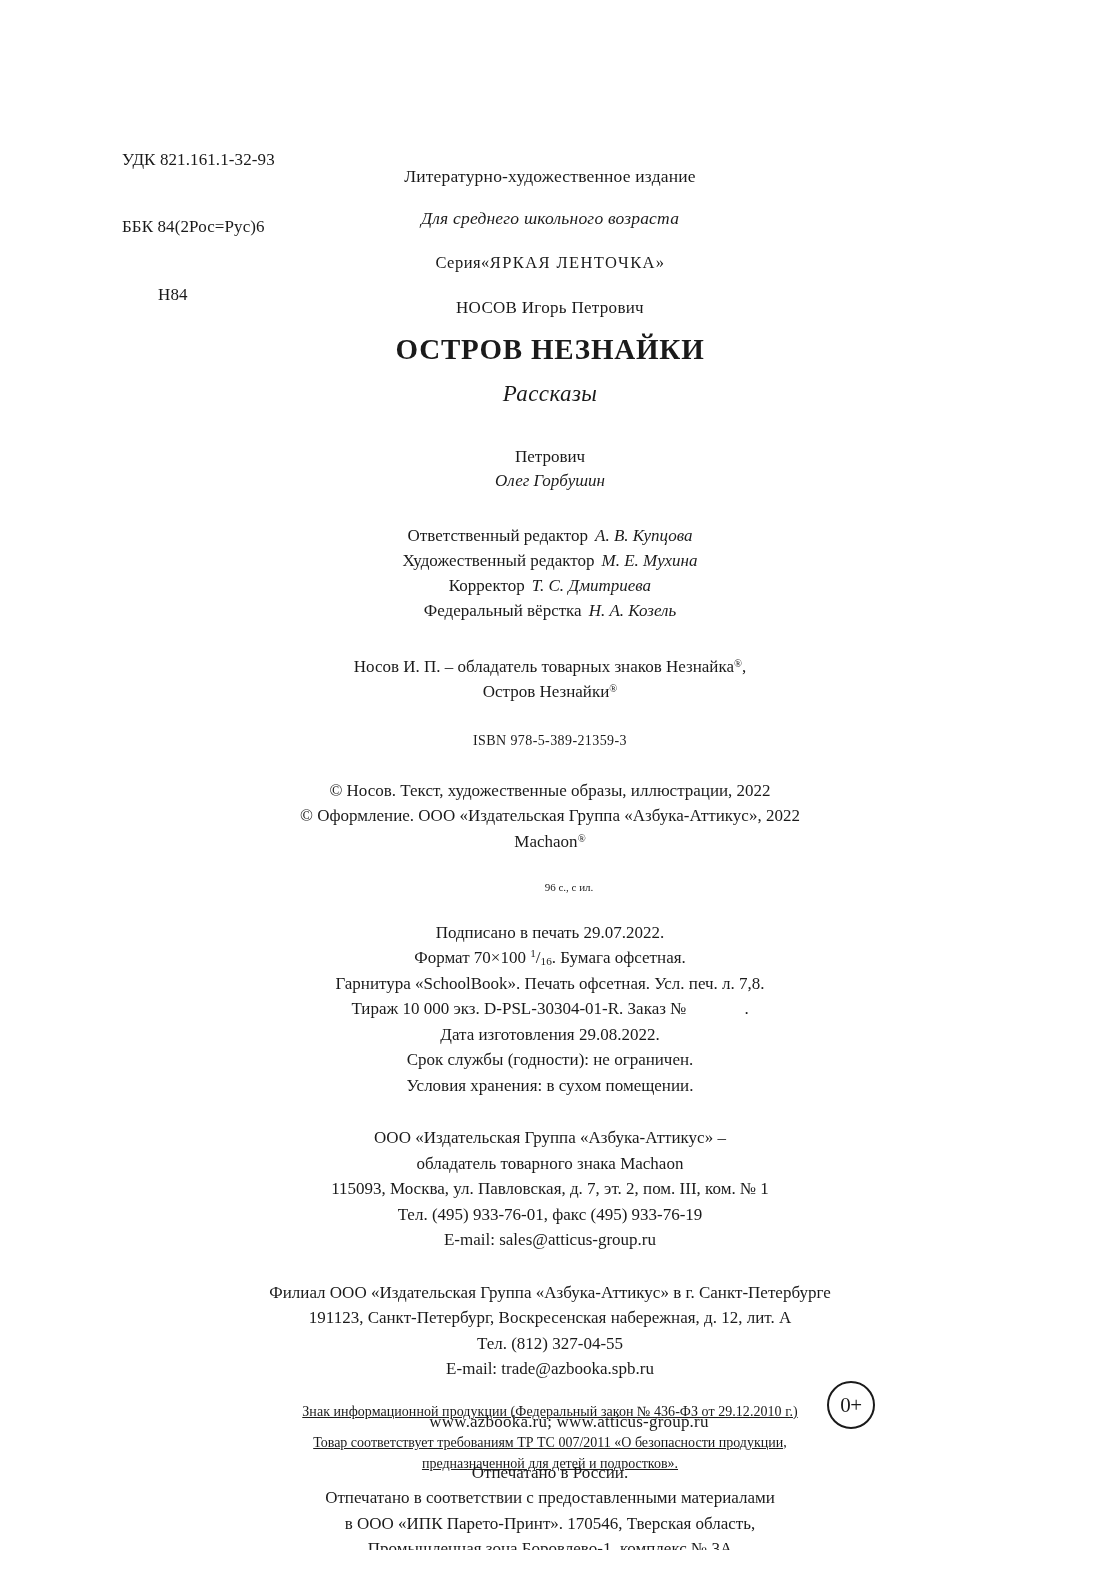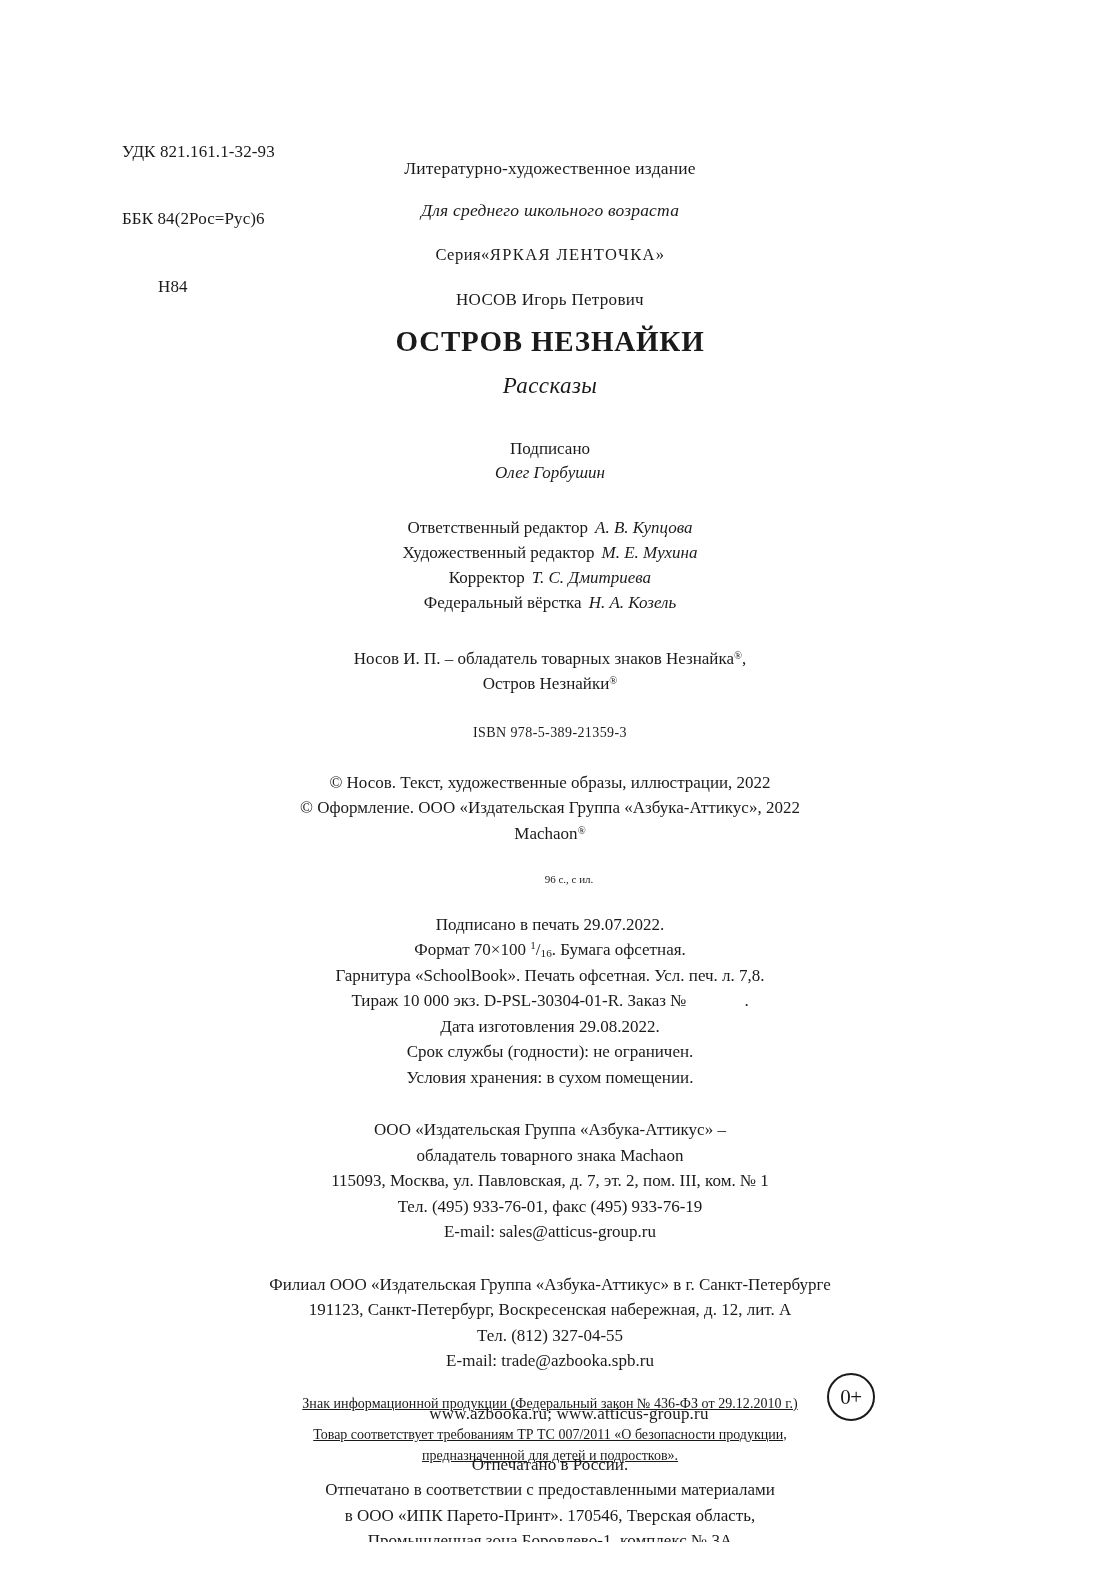--- a/index.html
+++ b/index.html
@@ -9,21 +9,21 @@
     background: #ffffff;
   }
   body {
     font-family: "Liberation Serif", "DejaVu Serif", serif;
     color: #1a1a1a;
   }
   .page {
     position: relative;
     width: 1100px;
     height: 1538px;
-    margin: 4px auto;
+    margin: 12px auto;
     background: #ffffff;
     overflow: hidden;
     box-sizing: border-box;
   }
 
   
   .class-block {
     position: absolute;
     left: 122px;
     top: 92px;
@@ -177,21 +177,21 @@
 
     <span class="ln series"><span>Серия</span><span>«</span><span class="series-name">ЯРКАЯ ЛЕНТОЧКА</span><span>»</span></span>
 
     <span class="ln author-name">НОСОВ Игорь Петрович</span>
 
     <span class="ln book-title">ОСТРОВ НЕЗНАЙКИ</span>
 
     <span class="ln book-subtitle">Рассказы</span>
 
     <div class="artist-block">
-      <span class="role">Подписано</span>
+      <span class="role">Петрович</span>
       <span class="person">Олег Горбушин</span>
     </div>
 
     <div class="staff-block">
       <div class="ln"><span class="role">Ответственный редактор</span><span class="person">А. В. Купцова</span></div>
       <div class="ln"><span class="role">Художественный редактор</span><span class="person">М. Е. Мухина</span></div>
       <div class="ln"><span class="role">Корректор</span><span class="person">Т. С. Дмитриева</span></div>
       <div class="ln"><span class="role">Федеральный вёрстка</span><span class="person">Н. А. Козель</span></div>
     </div>
 

